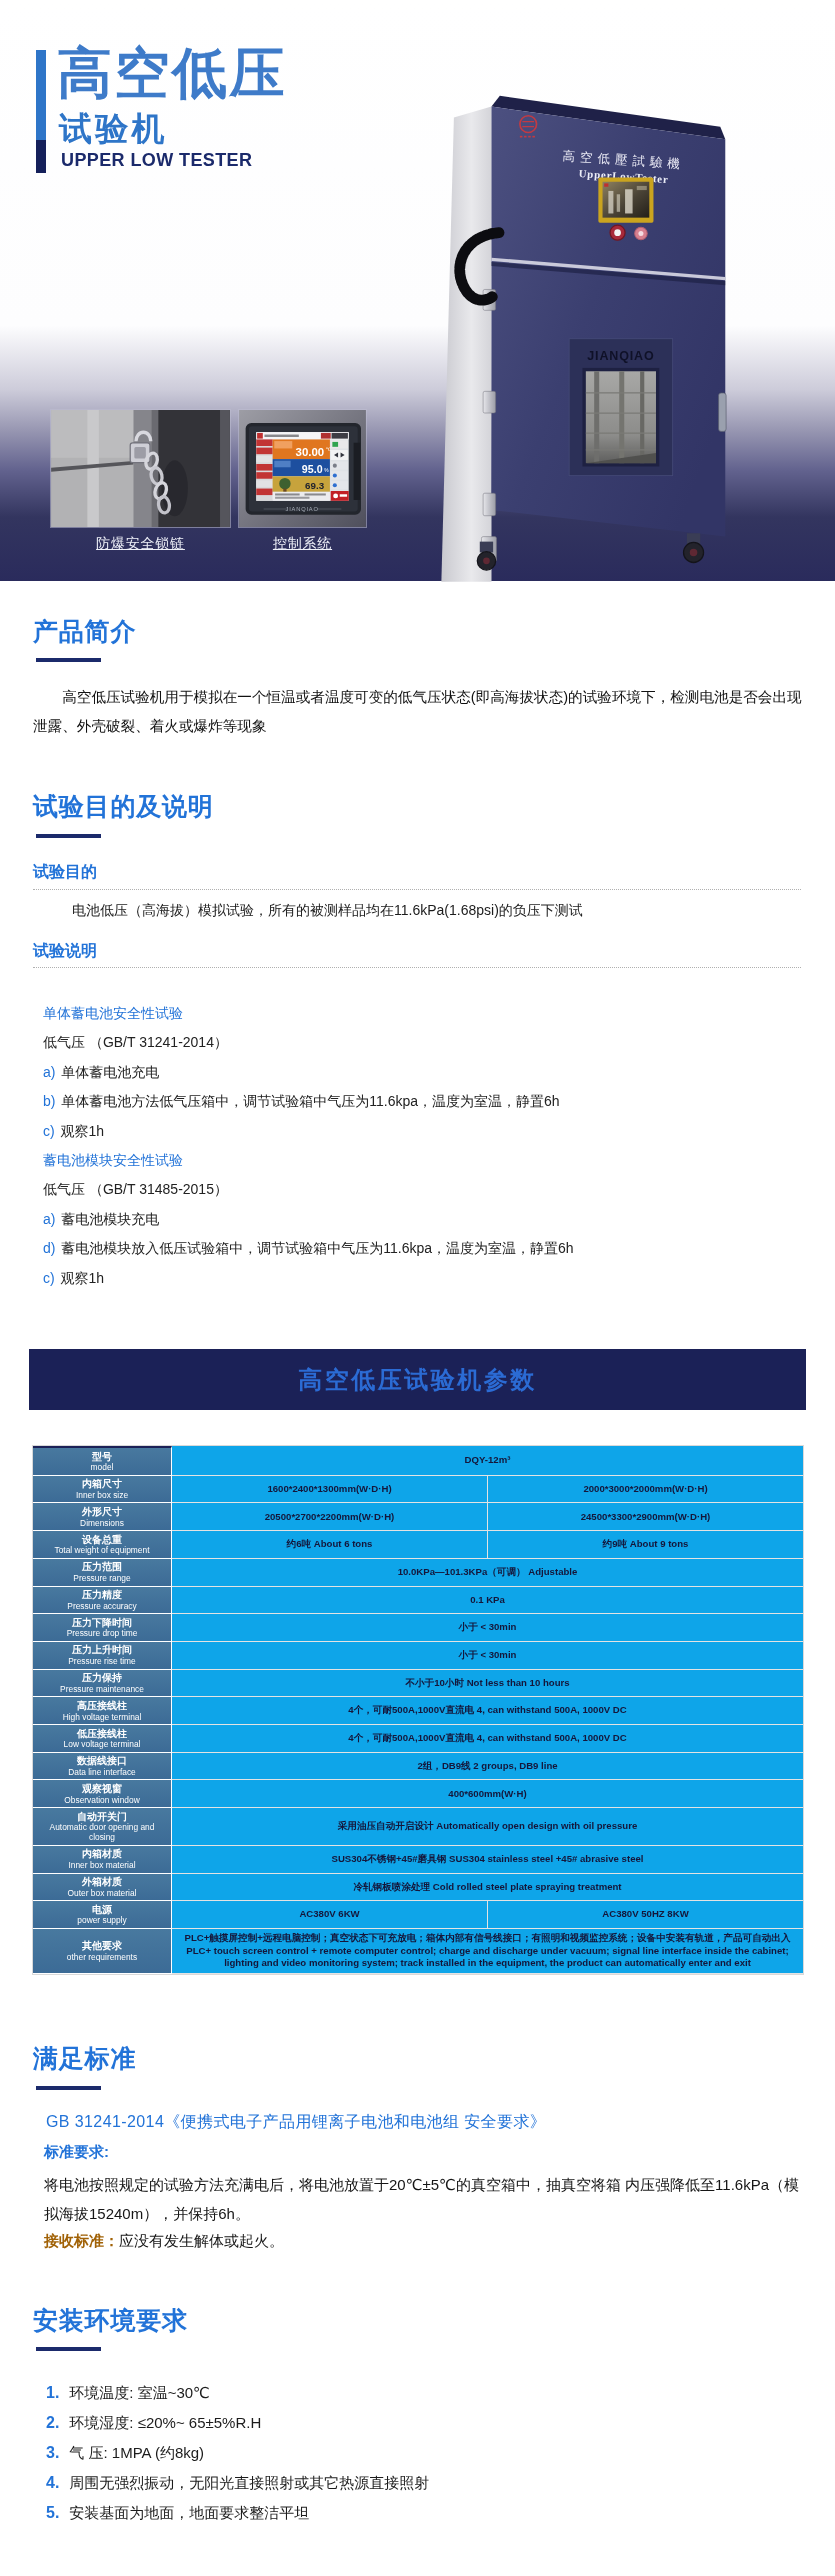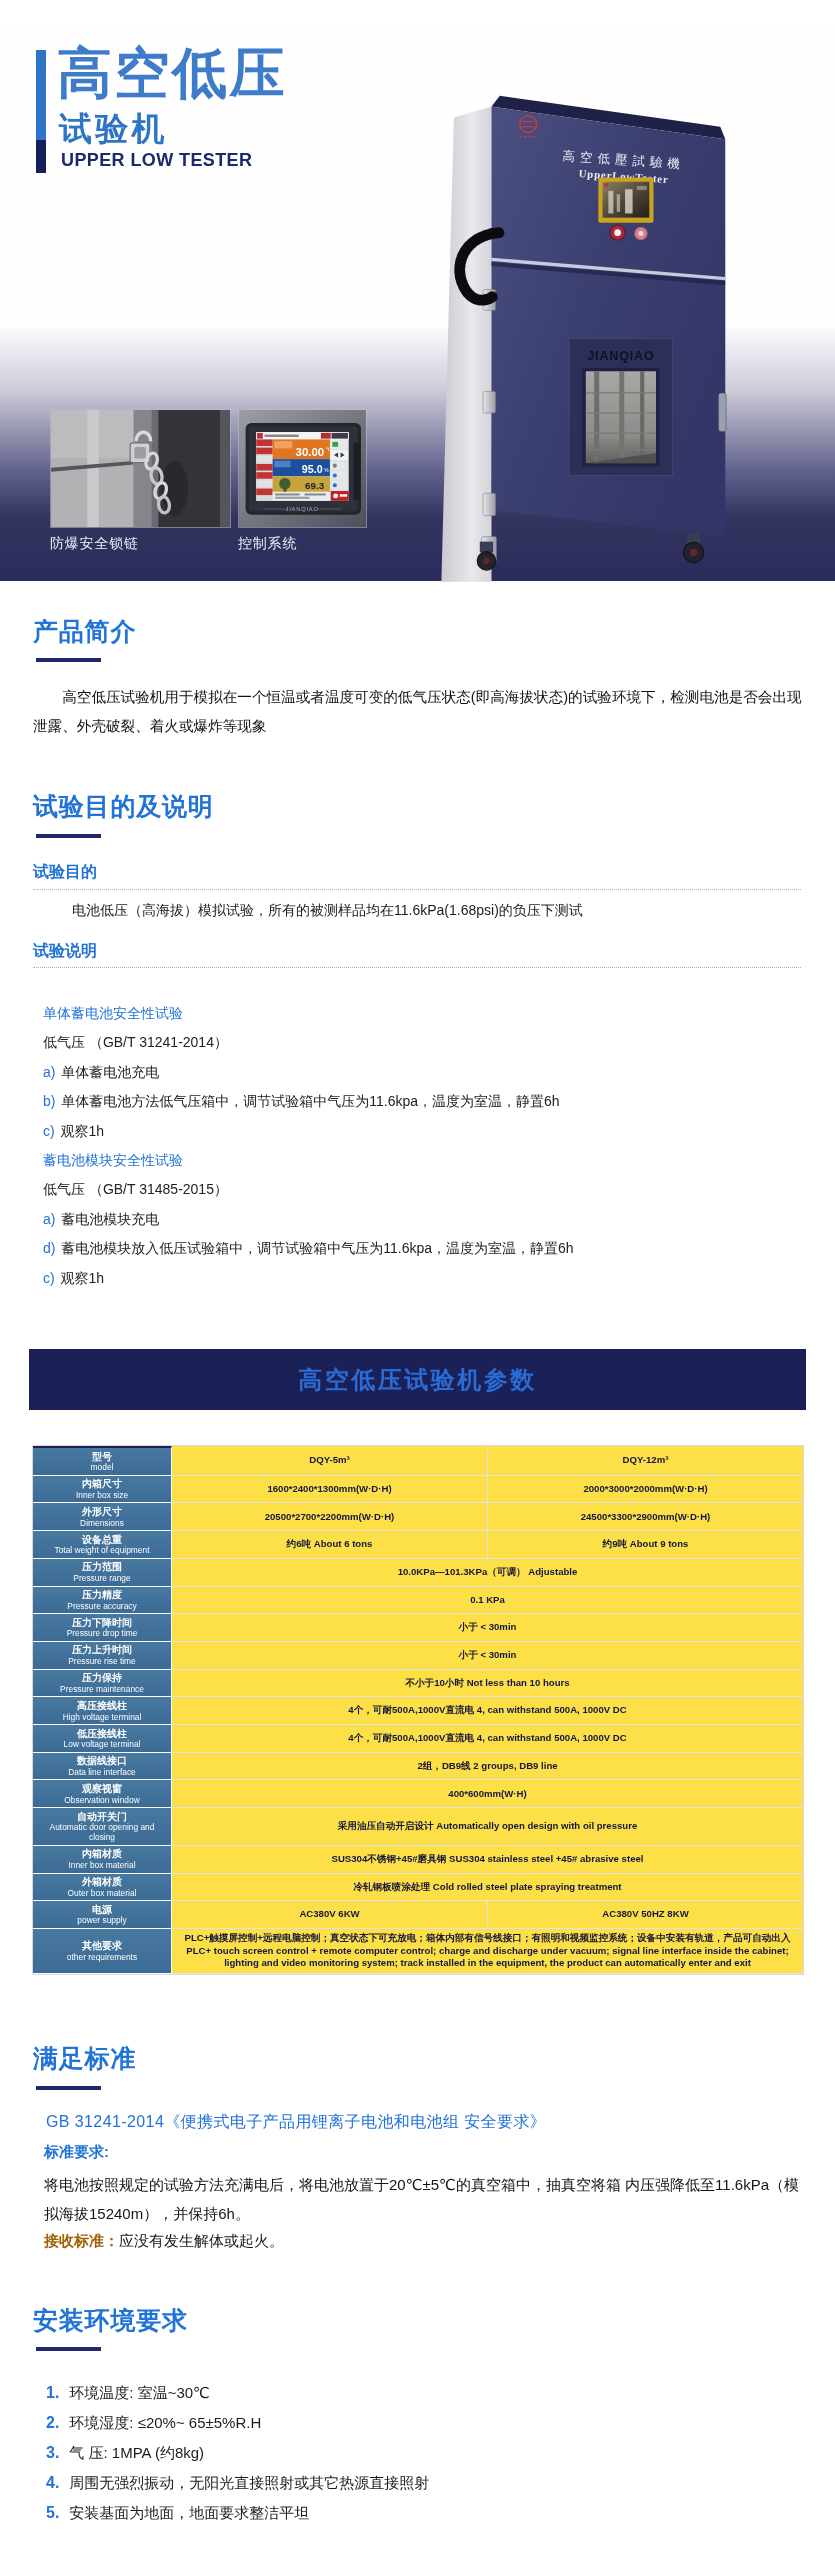--- a/index.html
+++ b/index.html
@@ -13,21 +13,21 @@
   .title-bar{position:absolute;left:36px;top:50px;width:10px;height:124px;}
   .title-bar .bar-top{width:100%;height:90px;background:#2e75c8;}
   .title-bar .bar-bottom{width:100%;height:33px;background:#15205a;}
   .hero-title-cn{position:absolute;left:57px;top:43px;font-size:55px;font-weight:bold;color:#3e7bc9;letter-spacing:2.5px;line-height:1.1;}
   .hero-subtitle-cn{position:absolute;left:59px;top:107px;font-size:33px;font-weight:900;color:#2e75c8;letter-spacing:3.3px;}
   .hero-title-en{position:absolute;left:61px;top:150px;font-size:18px;font-weight:bold;color:#1b2a6b;letter-spacing:0.4px;}
   .machine-svg{position:absolute;left:418px;top:42px;width:334px;height:540px;}
   .thumb{position:absolute;top:409px;border:0.8px solid rgba(190,190,210,0.55);}
   .thumb1{left:50px;width:181px;height:119px;}
   .thumb2{left:238px;width:129px;height:119px;}
-  .thumb-caption{position:absolute;top:535px;text-align:left;color:#eef0f8;font-size:14px;letter-spacing:0.8px;}
+  .thumb-caption{position:absolute;top:535px;text-align:center;color:#eef0f8;font-size:14px;letter-spacing:0.8px;text-decoration:underline;}
   .cap1{left:50px;width:181px;}
   .cap2{left:238px;width:129px;}
 
   
   .sec-head{position:absolute;left:33px;font-size:25px;font-weight:bold;color:#2273d8;letter-spacing:0.8px;}
   .sec-underline{position:absolute;left:36px;width:65px;height:4.2px;background:#1b2a6b;}
   .sub-head{position:absolute;left:33px;font-size:16px;font-weight:bold;color:#2273d8;}
   .dotted{position:absolute;left:33px;width:768px;border-top:1.7px dotted #b0b0b0;}
   .body-text{position:absolute;font-size:14px;color:#1c1c1c;}
 
@@ -35,21 +35,21 @@
 
   .desc-list{position:absolute;left:43px;top:984px;width:760px;margin-top:20px;}
   .desc-line{margin-bottom:11px;font-size:14px;line-height:18.4px;color:#222;}
   .desc-line .blue{color:#2273d8;}
   .desc-line .prefix{color:#2273d8;margin-right:5.8px;}
 
   
   .param-banner{position:absolute;left:29px;top:1349px;width:777px;height:61px;background:#1b2157;
     display:flex;align-items:center;justify-content:center;}
   .param-banner-text{font-size:24px;font-weight:bold;color:#2b6bd4;letter-spacing:2.5px;}
-  .param-table{position:absolute;left:32px;top:1445px;width:772px;border:0.8px solid #d9d9d9;background:#fde047;}
+  .param-table{position:absolute;left:32px;top:1445px;width:772px;border:0.8px solid #d9d9d9;background:#0ea5e9;}
   .t-row{display:flex;align-items:stretch;}
   .t-label{width:139px;flex:none;background:linear-gradient(#48799f,#3c6b96);color:#fff;text-align:center;
     padding:2.5px 5px;border-bottom:1.7px solid #ffffff;border-right:1.7px solid #ffffff;
     display:flex;flex-direction:column;justify-content:center;}
   .t-row:first-child .t-label{border-top:2.5px solid #1b2157;}
   .t-cn{font-size:10px;font-weight:bold;line-height:11.7px;}
   .t-en{font-size:8.4px;line-height:10px;}
   .t-val{flex:1;padding:3.3px 10px;display:flex;align-items:center;justify-content:center;text-align:center;
     font-size:9.6px;font-weight:bold;color:#15163a;border-bottom:0.8px solid #e3e3e3;border-right:0.8px solid #e3e3e3;line-height:12.5px;}
   .t-val:last-child{border-right:none;}
@@ -310,21 +310,20 @@
 
   <div class="param-banner">
     <div class="param-banner-text">高空低压试验机参数</div>
   </div>
   <div class="param-table" id="param-table">
       <div class="t-row">
         <div class="t-label">
           <div class="t-cn">型号</div>
           <div class="t-en">model</div>
         </div>
-        <div class="t-val">DQY-5m³</div>
         <div class="t-val">DQY-12m³</div>
       </div>
       <div class="t-row">
         <div class="t-label">
           <div class="t-cn">内箱尺寸</div>
           <div class="t-en">Inner box size</div>
         </div>
         <div class="t-val">1600*2400*1300mm(W·D·H)</div>
         <div class="t-val">2000*3000*2000mm(W·D·H)</div>
       </div>

